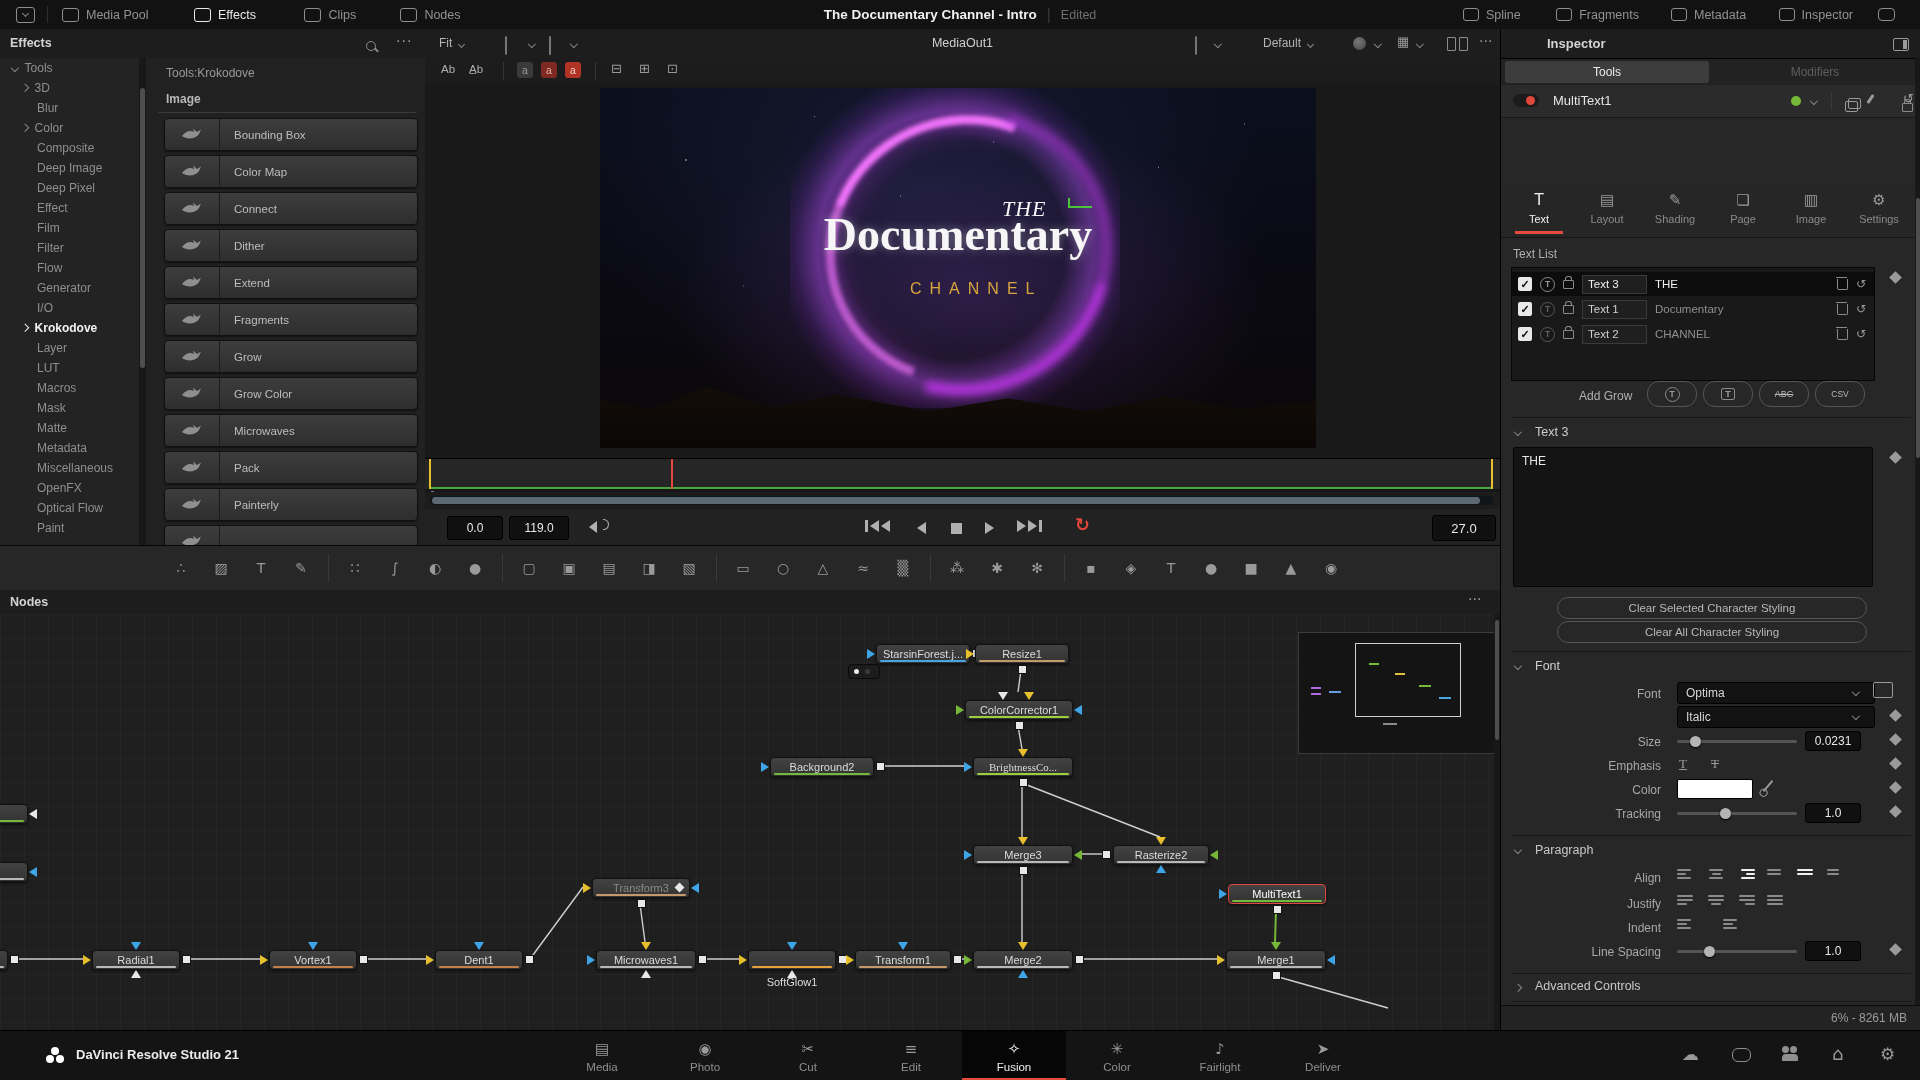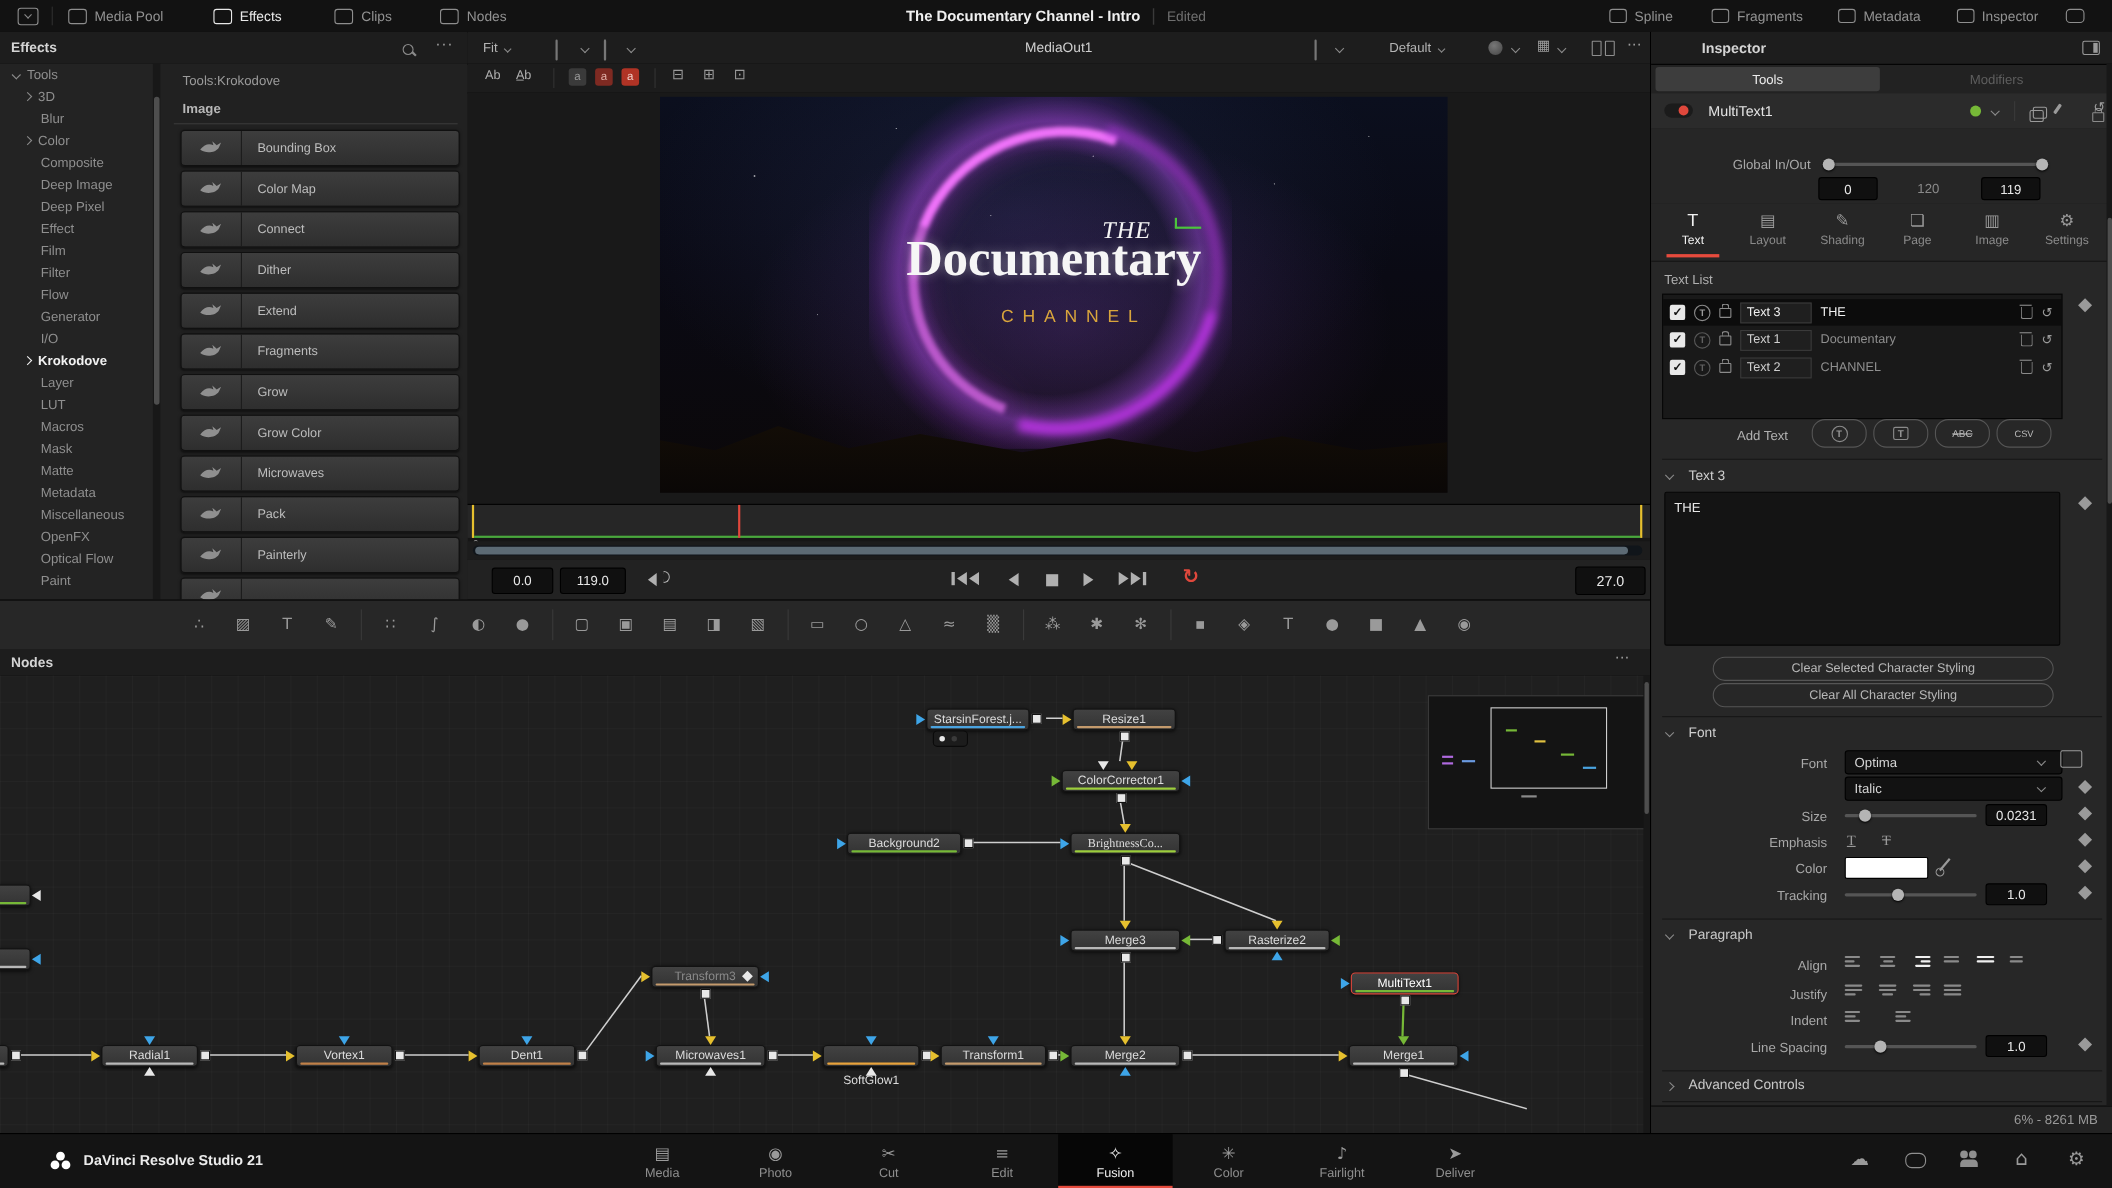--- a/index.html
+++ b/index.html
@@ -573,21 +573,21 @@
       <div class="node" style="left: -26px; top: 248px; width: 52px;">
         <span style="white-space: nowrap; overflow: hidden; padding: 0px 4px;"></span>
         <div class="ul" style="background: rgb(184, 184, 184);"></div>
         <div class="port" style="right: -10px; top: 4px; border-top: 5px solid transparent; border-bottom: 5px solid transparent; border-right: 8px solid rgb(62, 165, 232);"></div>
       </div>
       <div class="node" style="left: -44px; top: 336px; width: 50px;">
         <span style="white-space: nowrap; overflow: hidden; padding: 0px 4px;"></span>
         <div class="ul" style="background: rgb(184, 184, 184);"></div>
         <div class="psq" style="background: rgb(232, 232, 232); right: -12px; top: 4px;"></div>
       </div>
-      <div class="node" style="left: 842px; top: 30px; width: 92px;">
+      <div class="node" style="left: 876px; top: 30px; width: 92px;">
         <span style="white-space: nowrap; overflow: hidden; padding: 0px 4px;">StarsinForest.j...</span>
         <div class="ul" style="background: rgb(74, 163, 223);"></div>
         <div class="port" style="left: -10px; top: 4px; border-top: 5px solid transparent; border-bottom: 5px solid transparent; border-left: 8px solid rgb(62, 165, 232);"></div>
         <div class="psq" style="background: rgb(232, 232, 232); right: -12px; top: 4px;"></div>
       </div>
       <div style="position: absolute; left: 848px; top: 50px; width: 30px; height: 13px; background: rgb(28, 28, 28); border: 1px solid rgb(10, 10, 10); border-radius: 4px;">
         <div style="position: absolute; left: 5px; top: 4px; width: 5px; height: 5px; border-radius: 50%; background: rgb(232, 232, 232);"></div>
         <div style="position: absolute; left: 16px; top: 4px; width: 5px; height: 5px; border-radius: 50%; background: rgb(58, 58, 58);"></div>
       </div>
       <div class="node" style="left: 975px; top: 30px; width: 92px;">
@@ -730,30 +730,20 @@
       <span class="abs" style="left:52px;top:8px;font-size:13px;color:#e4e4e4;">MultiText1</span>
       <span class="abs" style="left:290px;top:11px;width:10px;height:10px;border-radius:50%;background:#76b837;"></span>
       <span class="abs chev d" style="left:310px;top:13px;"></span>
       <div class="tb-sep" style="left:330px;top:7px;height:18px;background:#3a3a3a;"></div>
       <span class="copyic abs" style="left:344px;top:13px;"></span>
       <span class="abs" style="left:368px;top:9px;width:3px;height:10px;background:#9a9a9a;border-radius:1px;transform:rotate(35deg);"></span>
       <span class="lockic abs" style="left:384px;top:13px;"></span>
       <span class="abs glyph" style="left:402px;top:6px;font-size:13px;">↺</span>
     </div>
 
-    <div class="abs" style="left:0;top:88px;width:420px;height:68px;background:#262626;border-bottom:1px solid #1a1a1a;">
-      <span class="insp-lbl" style="left:40px;top:26px;width:105px;">Global In/Out</span>
-      <div class="slider" style="left:160px;top:31px;width:196px;">
-        <span class="knob" style="left:-4px;"></span>
-          <span class="knob" style="left:190px;"></span>
-      </div>
-      <div class="valbox" style="left:152px;top:44px;width:52px;height:19px;">0</div>
-      <span class="abs" style="left:242px;top:47px;font-size:12px;color:#8a8a8a;">120</span>
-      <div class="valbox" style="left:300px;top:44px;width:52px;height:19px;">119</div>
-    </div>
 
     <div id="insp-tabs" class="abs" style="left:0;top:156px;width:420px;height:52px;background:#262626;border-bottom:1px solid #151515;">
         <div class="itab active" style="left: 6px; top: 6px;">
           <span class="glyph" style="font-size: 15px; color: rgb(240, 240, 240);">T</span>
           <span>Text</span>
           <div style="position: absolute; left: 8px; right: 8px; bottom: -9px; height: 3px; background: rgb(230, 75, 61);"></div>
         </div>
         <div class="itab" style="left: 74px; top: 6px;">
           <span class="glyph" style="font-size: 15px;">▤</span>
           <span>Layout</span>
@@ -802,21 +792,21 @@
             <span class="tcirc" style="opacity: 0.55;">T</span>
             <span class="lockic"></span>
             <span style="width: 58px; height: 17px; background: rgb(31, 31, 31); border: 1px solid rgb(58, 58, 58); font-size: 11.5px; color: rgb(207, 207, 207); display: flex; align-items: center; padding-left: 5px;">Text 2</span>
             <span style="flex: 1 1 0%; font-size: 11.5px; color: rgb(143, 143, 143);">CHANNEL</span>
             <span class="trashic"></span>
             <span class="glyph" style="font-size: 12px; margin-right: 8px;">↺</span>
           </div>
         </div>
     </div>
     <span class="kf abs" style="left:390px;top:244px;"></span>
-    <span class="abs" style="left:78px;top:360px;font-size:12px;color:#b0b0b0;">Add Text</span>
+    <span class="abs" style="left:78px;top:360px;font-size:12px;color:#b0b0b0;">Add Grow</span>
     <div class="pillbtn" style="left:146px;top:352px;width:48px;height:24px;">
         <span class="tcirc">T</span>
       </div>
     <div class="pillbtn" style="left:202px;top:352px;width:48px;height:24px;">
         <span style="border:1.2px solid #8a8a8a;border-radius:2px;font-size:9px;padding:0 3px;color:#9a9a9a;font-weight:bold;">T</span>
       </div>
     <div class="pillbtn" style="left:258px;top:352px;width:48px;height:24px;font-size:9px;text-decoration:line-through;">ABC</div>
     <div class="pillbtn" style="left:314px;top:352px;width:48px;height:24px;font-size:8.5px;">CSV</div>
     <div class="divider-h abs" style="left:10px;top:388px;width:400px;background:#171717;"></div>
 

